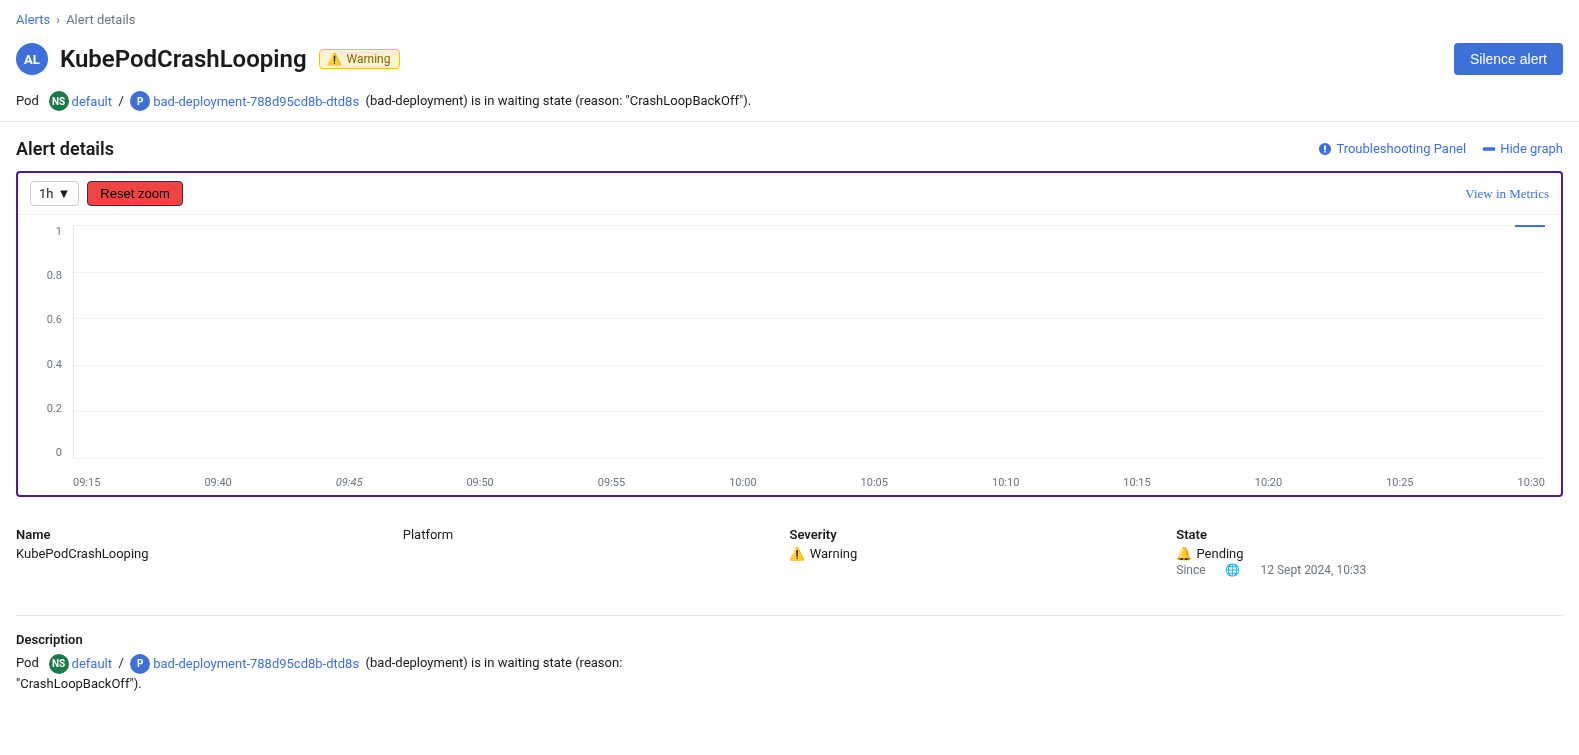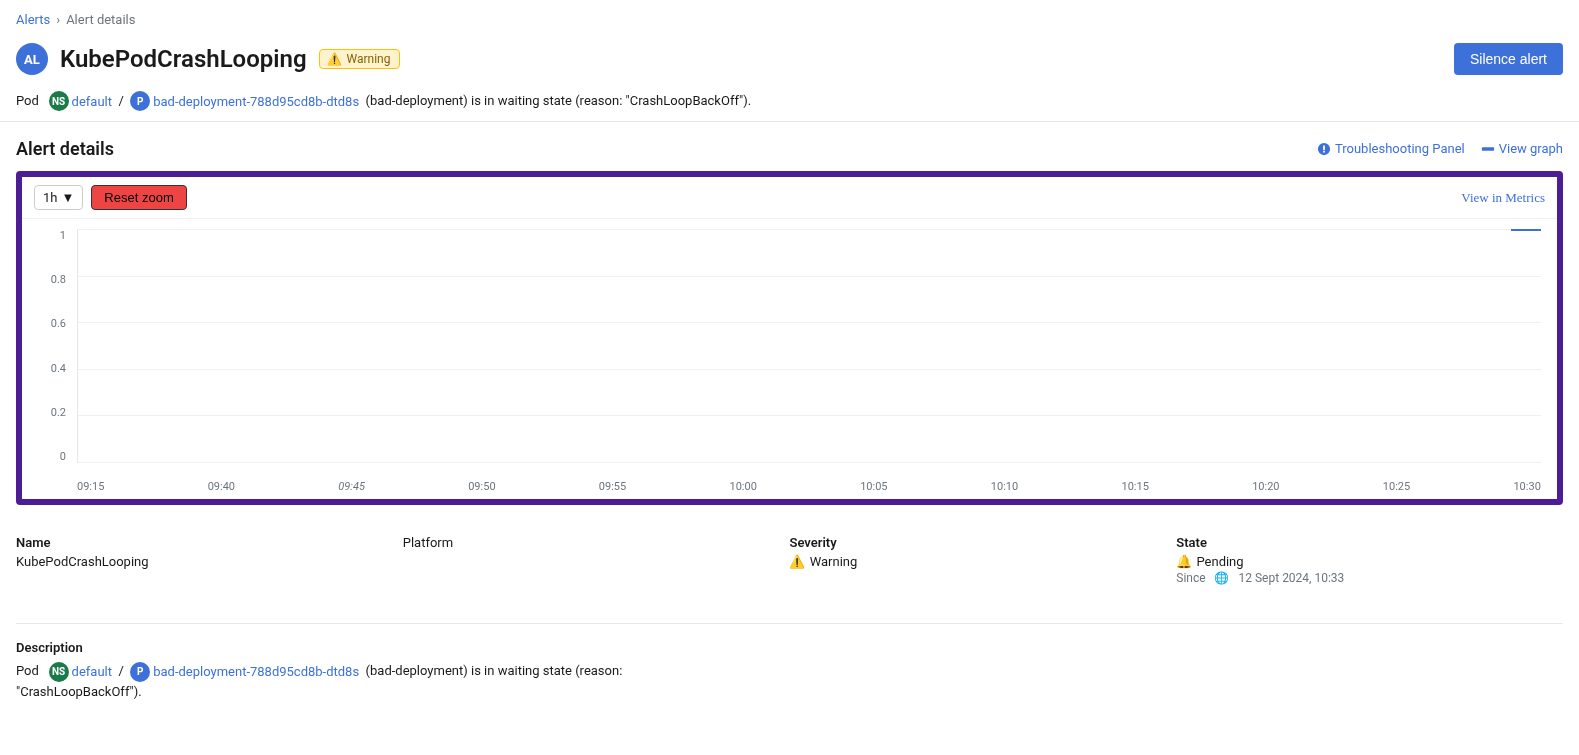--- a/index.html
+++ b/index.html
@@ -20,34 +20,34 @@
     .pod-info .ns-badge { background: #1a7a4a; color: #fff; border-radius: 50%; width: 20px; height: 20px; display: inline-flex; align-items: center; justify-content: center; font-size: 10px; font-weight: 700; }
     .pod-info .p-badge { background: #3d71d9; color: #fff; border-radius: 50%; width: 20px; height: 20px; display: inline-flex; align-items: center; justify-content: center; font-size: 10px; font-weight: 700; }
     .pod-info a { color: #3d71d9; text-decoration: none; }
     .pod-info .inline-badge { display: inline-flex; align-items: center; gap: 3px; }
 
     .section-header { display: flex; align-items: center; justify-content: space-between; padding: 16px 16px 12px; }
     .section-title { font-size: 18px; font-weight: 600; }
     .section-actions { display: flex; align-items: center; gap: 16px; }
     .action-link { color: #3d71d9; text-decoration: none; font-size: 13px; display: flex; align-items: center; gap: 4px; cursor: pointer; }
 
-    .graph-container { border: 6px solid #4c1d95; margin: 0 16px; border-radius: 4px; background: #fff; }
+    .graph-container { border: 2px solid #4c1d95; margin: 0 16px; border-radius: 4px; background: #fff; }
     .graph-toolbar { display: flex; align-items: center; justify-content: space-between; padding: 8px 12px; border-bottom: 1px solid #f0f0f0; }
     .graph-toolbar-left { display: flex; align-items: center; gap: 8px; }
     .time-select { border: 1px solid #ccc; border-radius: 4px; padding: 4px 8px; font-size: 13px; cursor: pointer; display: flex; align-items: center; gap: 4px; background: #fff; }
     .reset-zoom-btn { border: 1px solid #333; border-radius: 4px; padding: 4px 12px; font-size: 13px; background: #ef4444; cursor: pointer; }
     .view-metrics-link { color: #3d71d9; text-decoration: none; font-size: 13px; font-family: Liberation Serif, serif; }
 
     .chart-area { position: relative; height: 260px; padding: 10px 50px 40px 55px; }
 
     .details-section { padding: 20px 16px; display: grid; grid-template-columns: 1fr 1fr 1fr 1fr; gap: 0; }
     .detail-group { padding: 10px 0 18px; }
     .detail-label { font-size: 13px; font-weight: 600; color: #1a1a1a; margin-bottom: 4px; }
     .detail-value { font-size: 13px; color: #1a1a1a; display: flex; align-items: center; gap: 4px; }
-    .detail-sub { font-size: 12px; color: #6c757d; display: flex; align-items: center; gap: 9px; margin-top: 2px; }
+    .detail-sub { font-size: 12px; color: #6c757d; display: flex; align-items: center; gap: 20px; margin-top: 2px; }
 
     .divider { border: none; border-top: 1px solid #e5e7eb; margin: 0 16px; }
 
     .description-section { padding: 16px 16px; }
     .description-label { font-size: 13px; font-weight: 600; margin-bottom: 6px; }
     .description-value { font-size: 13px; color: #1a1a1a; line-height: 1.5; }
   </style>
 </head>
 <body>
 
@@ -90,21 +90,21 @@
     <a class="action-link">
       <svg width="14" height="14" viewBox="0 0 16 16" fill="currentColor">
           <path d="M8 1a7 7 0 100 14A7 7 0 008 1zM7 4h2v5H7V4zm0 6h2v2H7v-2z"></path>
         </svg>
       <span>Troubleshooting Panel</span>
     </a>
     <a class="action-link">
       <svg width="14" height="14" viewBox="0 0 16 16" fill="currentColor">
           <rect x="1" y="6" width="14" height="4" rx="1"></rect>
         </svg>
-      <span>View graph</span>
+      <span>Hide graph</span>
     </a>
   </div>
 </div>
 
 <div class="graph-container">
   <div class="graph-toolbar">
     <div class="graph-toolbar-left">
       <div class="time-select">
         <span>1h</span>
         <span>▼</span>

